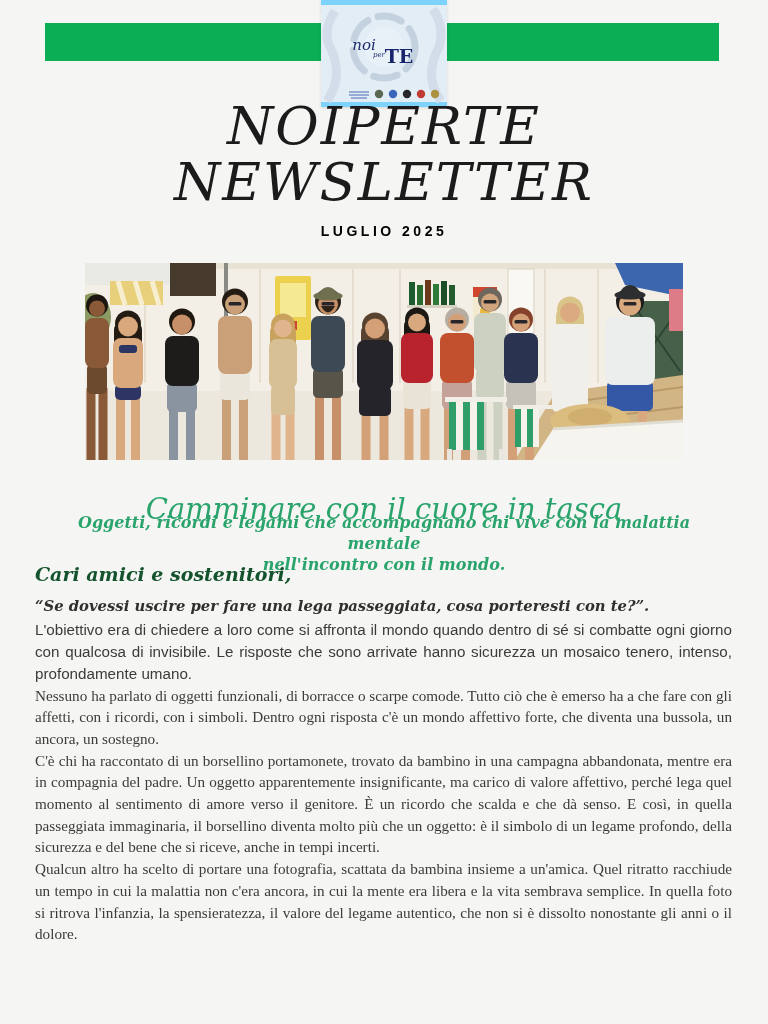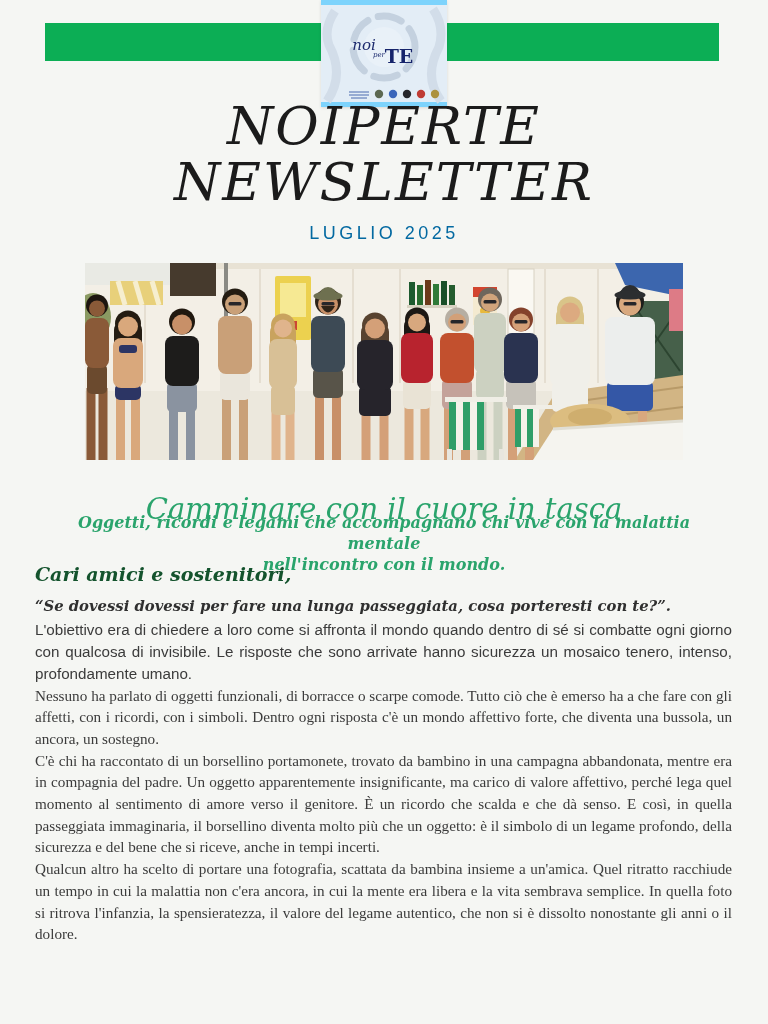--- a/index.html
+++ b/index.html
@@ -13,21 +13,21 @@
   .logo-box{
     position:absolute;left:321px;top:0;width:126px;height:107px;
     background:#7dd3fc;box-shadow:0 1px 3px rgba(0,0,0,.12);
   }
   .logo-box svg{display:block;width:100%;height:100%;}
   .masthead{position:absolute;top:98px;left:0;width:768px;text-align:center;}
   .masthead .title{
     font-family:"DejaVu Serif","Liberation Serif",serif;
     font-style:italic;font-size:53px;line-height:1.06;color:#1b1b1b;letter-spacing:2px;
   }
-  .issue{margin-top:13px;font-size:18px;font-weight:normal;letter-spacing:3.5px;color:#0369a1;}
+  .issue{margin-top:13px;font-size:14px;font-weight:bold;letter-spacing:3.5px;color:#000000;}
   .photo-wrap{
     position:absolute;left:85px;top:263px;width:598px;height:197px;
     background:#ece8dd;overflow:hidden;
   }
   .photo-wrap svg{display:block;width:100%;height:100%;}
   .headline{
     position:absolute;top:492px;left:0;width:768px;text-align:center;
     font-family:"DejaVu Serif","Liberation Serif",serif;font-style:italic;
     font-size:29px;color:#2aa46c;
   }
@@ -291,18 +291,18 @@
     </g>
   </svg>
 </div>
 
 <div class="headline">Camminare con il cuore in tasca</div>
 <div class="subhead">Oggetti, ricordi e legami che accompagnano chi vive con la malattia mentale
 nell'incontro con il mondo.</div>
 
 <div class="article">
   <p class="salutation">Cari amici e sostenitori,</p>
-  <p class="quote">“Se dovessi dovessi per fare una lunga passeggiata, cosa porteresti con te?”.</p>
+  <p class="quote">“Se dovessi uscire per fare una lega passeggiata, cosa porteresti con te?”.</p>
   <p class="body">L'obiettivo era di chiedere a loro come si affronta il mondo quando dentro di sé si combatte ogni giorno con qualcosa di invisibile. Le risposte che sono arrivate hanno sicurezza un mosaico tenero, intenso, profondamente umano.</p>
   <p class="body gap-top">Nessuno ha parlato di oggetti funzionali, di borracce o scarpe comode. Tutto ciò che è emerso ha a che fare con gli affetti, con i ricordi, con i simboli. Dentro ogni risposta c'è un mondo affettivo forte, che diventa una bussola, un ancora, un sostegno.
 C'è chi ha raccontato di un borsellino portamonete, trovato da bambino in una campagna abbandonata, mentre era in compagnia del padre. Un oggetto apparentemente insignificante, ma carico di valore affettivo, perché lega quel momento al sentimento di amore verso il genitore. È un ricordo che scalda e che dà senso. E così, in quella passeggiata immaginaria, il borsellino diventa molto più che un oggetto: è il simbolo di un legame profondo, della sicurezza e del bene che si riceve, anche in tempi incerti.
 Qualcun altro ha scelto di portare una fotografia, scattata da bambina insieme a un'amica. Quel ritratto racchiude un tempo in cui la malattia non c'era ancora, in cui la mente era libera e la vita sembrava semplice. In quella foto si ritrova l'infanzia, la spensieratezza, il valore del legame autentico, che non si è dissolto nonostante gli anni o il dolore.</p>
 </div>
 
 </body></html>

